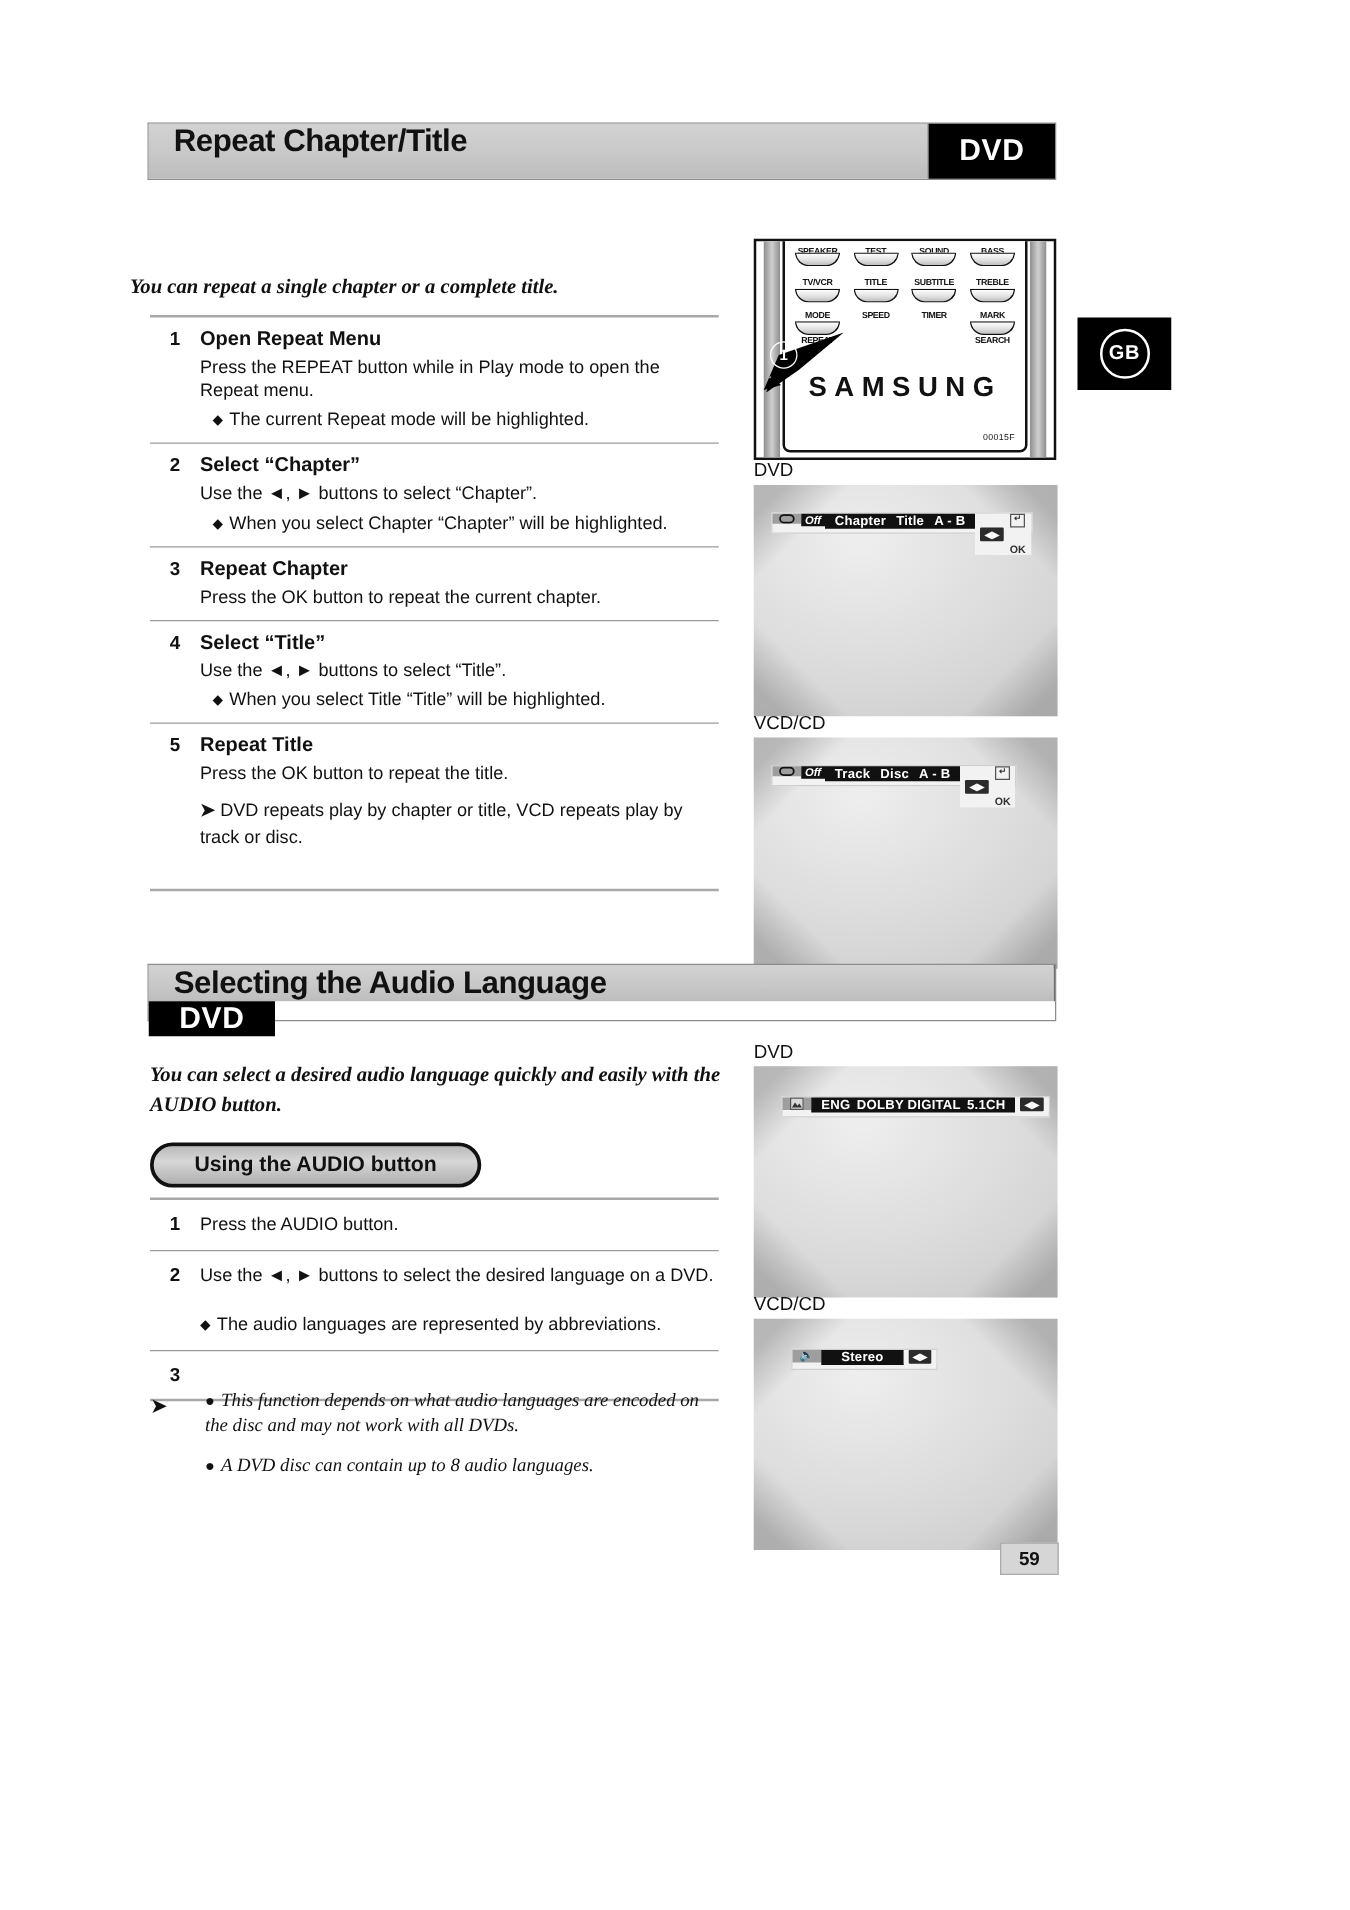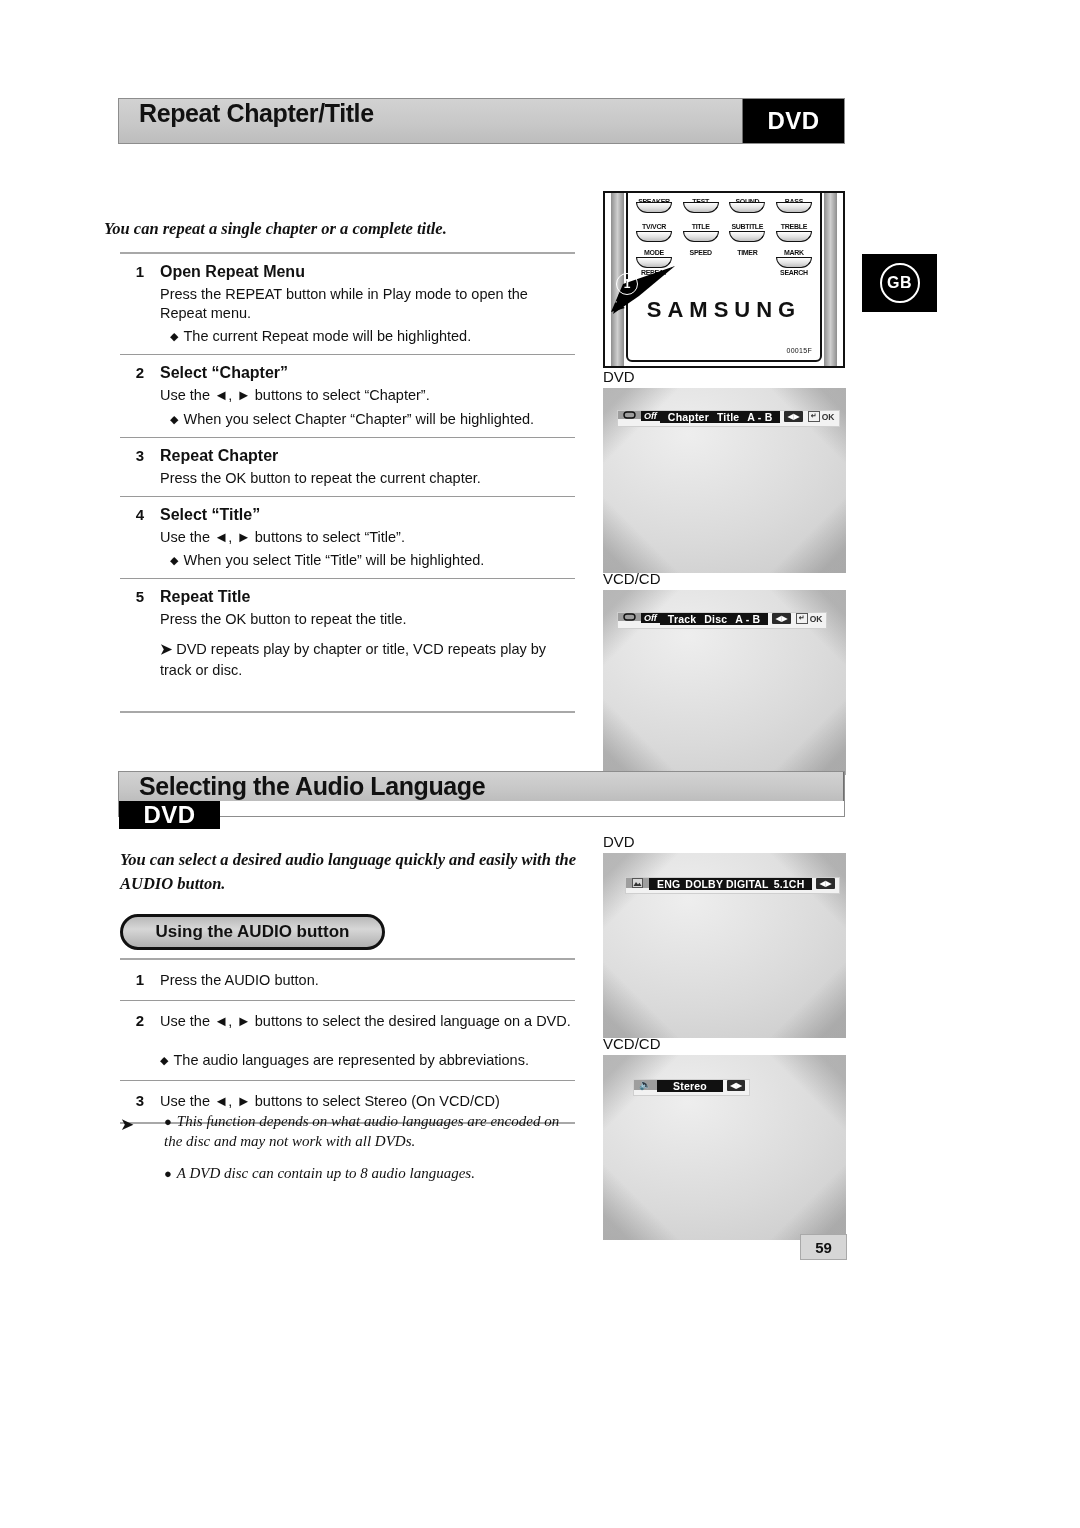--- a/index.html
+++ b/index.html
@@ -123,21 +123,21 @@
     background:#111;color:#fff;font-size:10.5px;font-weight:bold;
     display:flex;align-items:center;gap:8px;padding:0 8px;letter-spacing:0.2px;
   }
   .osd .tail{
     background:#f2f2f2;display:flex;align-items:center;gap:5px;padding:0 4px;
   }
   .lr{
     display:inline-flex;align-items:center;justify-content:center;gap:1px;
     background:#2b2b2b;color:#fff;font-size:8px;padding:1px 3px;border-radius:1px;
   }
-  .okbox{display:inline-flex;align-items:center;gap:2px;font-size:8.5px;color:#333;font-weight:bold;}
+  .okbox{display:inline-flex;align-items:center;gap:12px;font-size:8.5px;color:#333;font-weight:bold;flex-direction:column;}
   .okglyph{
     display:inline-block;width:10px;height:9px;border:1px solid #555;
     font-size:7px;line-height:8px;text-align:center;color:#333;
   }
   .spk{color:#fff;font-size:10px;line-height:1;}
 
   
   .remote{
     position:absolute;left:603px;top:191px;width:242px;height:177px;
     border:2px solid #111;background:#fff;box-sizing:border-box;overflow:hidden;
@@ -403,23 +403,20 @@
       <div class="num">2</div>
       <div class="body">
         <div class="line">Use the ◄, ► buttons to select the desired language on a DVD.</div>
         <div class="bullet" style="padding-left:0;margin-top:20px;"><span class="dot">◆</span><span>The audio languages are represented by abbreviations.</span></div>
       </div>
     </div>
     <div class="rule"></div>
 
     <div class="step" style="padding:11px 0 10px 0;">
       <div class="num">3</div>
-      <div class="body">
-        <div class="line">Use the  ◄, ► buttons to select Stereo (On VCD/CD)</div>
-      </div>
     </div>
     <div class="rule thick"></div>
   </div>
 
   <div class="note" style="left:120px;top:1112px;width:460px;">
     <span class="gt">➤</span>
     <div class="items">
       <div class="item">
         <span class="b">●</span><span>This function depends on what audio languages are encoded on the disc and may not work with all DVDs.</span>
       </div>

